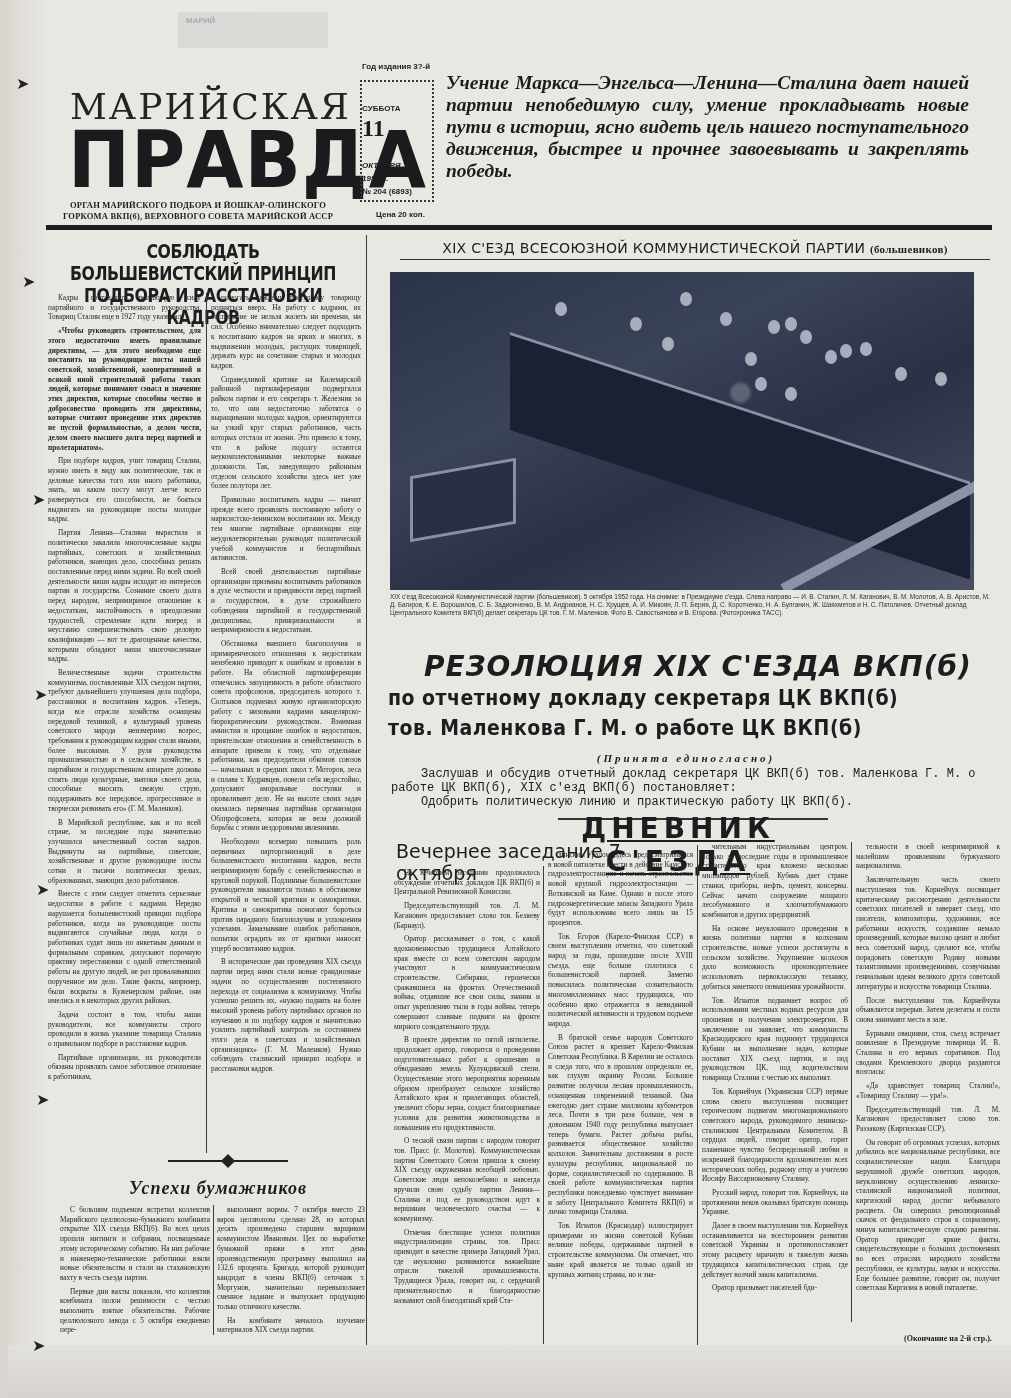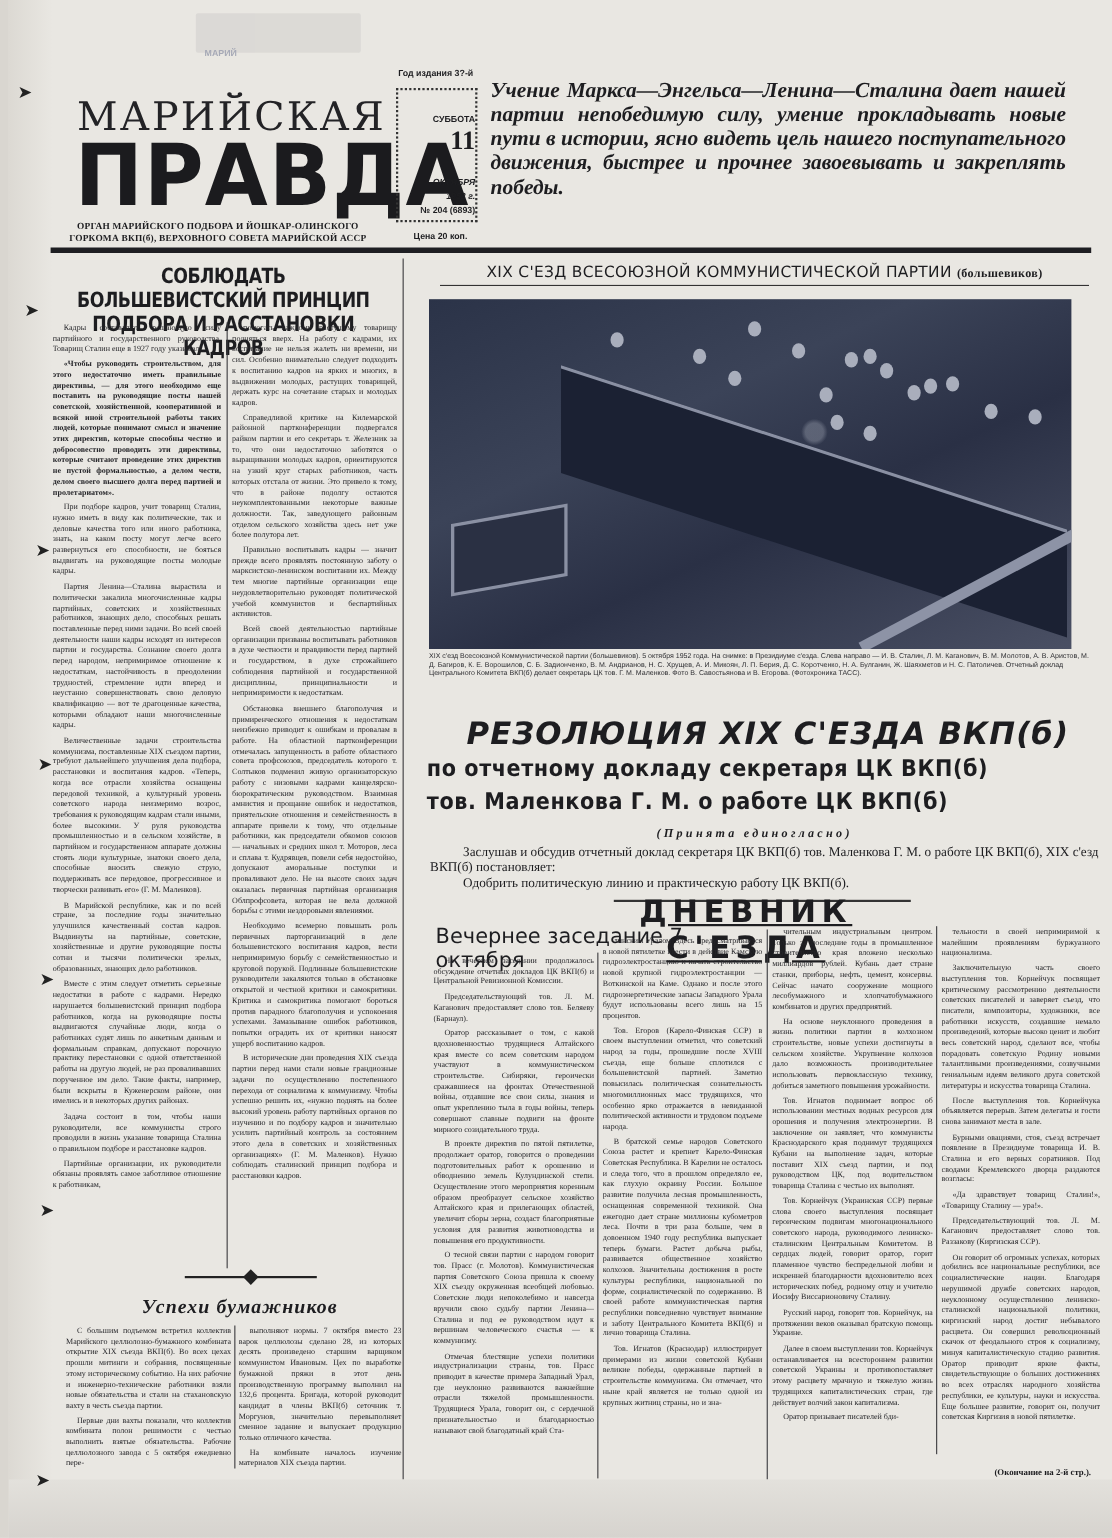--- a/index.html
+++ b/index.html
@@ -15,21 +15,21 @@
     background: #e9e7e2;
   }
   .page::before {
     content: ""; position: absolute; left: 0; top: 0; width: 40px; height: 100%;
     background: linear-gradient(90deg, #dcd9d3 0%, #e9e7e2 100%);
   }
   .stamp {
     position: absolute; left: 170px; top: 12px; width: 150px; height: 36px;
     background: #d6d4d2; opacity: .7; border-radius: 2px;
   }
-  .stamp span { position:absolute; left: 8px; top: 4px; font: bold 8px "Liberation Sans", sans-serif; color:#8a8fa4;margin-top:28px; }
+  .stamp span { position:absolute; left: 8px; top: 4px; font: bold 8px "Liberation Sans", sans-serif; color:#8a8fa4; }
   .motto {
     position: absolute; left: 117px; top: 60px; width: 220px;
     font: italic bold 13px "Liberation Serif", serif; text-align: center;
     border-bottom: 2px solid #222; padding-bottom: 2px;
   }
   .title-top {
     position: absolute; left: 62px; top: 86px; width: 270px; text-align: center;
     font: 500 36px "DejaVu Serif", serif; letter-spacing: 2px; color: #232326;
   }
   .title-main {
@@ -37,21 +37,21 @@
     font: 900 74px "DejaVu Sans", sans-serif; letter-spacing: 1px; color: #1b1b1e;
     line-height: 72px; transform: scaleY(1.05);
   }
   .organ {
     position: absolute; left: 40px; top: 200px; width: 300px; text-align: center;
     font: bold 8.5px "Liberation Serif", serif; line-height: 11px; letter-spacing: .2px;
   }
   .year { position:absolute; left: 354px; top: 62px; font: bold 8px "Liberation Sans", sans-serif; }
   .datebox {
     position: absolute; left: 352px; top: 80px; width: 70px; height: 118px;
-    border: 2px dotted #333; text-align: right;
+    border: 2px dotted #333; text-align: left;
   }
   .datebox .dow { font: bold 8px "Liberation Sans", sans-serif; margin-top: 22px; }
   .datebox .day { font: 900 24px "Liberation Serif", serif; line-height: 26px; margin-top: 2px; }
   .datebox .mon { font: italic bold 8px "Liberation Sans", sans-serif; margin-top: 20px; }
   .datebox .yr { font: italic bold 8px "Liberation Sans", sans-serif; margin-top: 4px; }
   .datebox .no { font: bold 8px "Liberation Sans", sans-serif; margin-top: 4px; }
   .price { position:absolute; left: 368px; top: 210px; font: bold 8px "Liberation Sans", sans-serif; }
   .quote {
     position: absolute; left: 438px; top: 72px; width: 523px;
     font: italic bold 19.5px "Liberation Serif", serif; line-height: 22px; text-align: justify;
@@ -110,21 +110,21 @@
     font: bold 21px "DejaVu Sans Condensed", "DejaVu Sans", sans-serif; letter-spacing: .5px;
   }
   .res-note {
     position:absolute; left: 368px; top: 752px; width: 620px; text-align:center;
     font: italic bold 11px "Liberation Serif", serif; letter-spacing: 3px;
   }
   .res-body {
     position:absolute; left: 383px; top: 767px; width: 610px;
     font: 12px "Liberation Serif", serif; line-height: 14px;
   }
-  .res-body p { margin: 0; text-indent: 30px; }
+  .res-body p { margin: 0; text-indent: 30px; font-family: Liberation Mono, monospace; }
   .res-rule { position:absolute; left: 550px; top: 818px; width: 270px; height: 1.5px; background:#333; }
   .diary {
     position:absolute; left: 520px; top: 812px; width: 300px; text-align:center;
     font: 900 28px "DejaVu Sans", sans-serif; letter-spacing: 5px; text-decoration: underline;
   }
   .evening {
     position:absolute; left: 388px; top: 840px; width: 240px;
     font: 19px "DejaVu Sans", sans-serif;
   }
   .sub-head {

